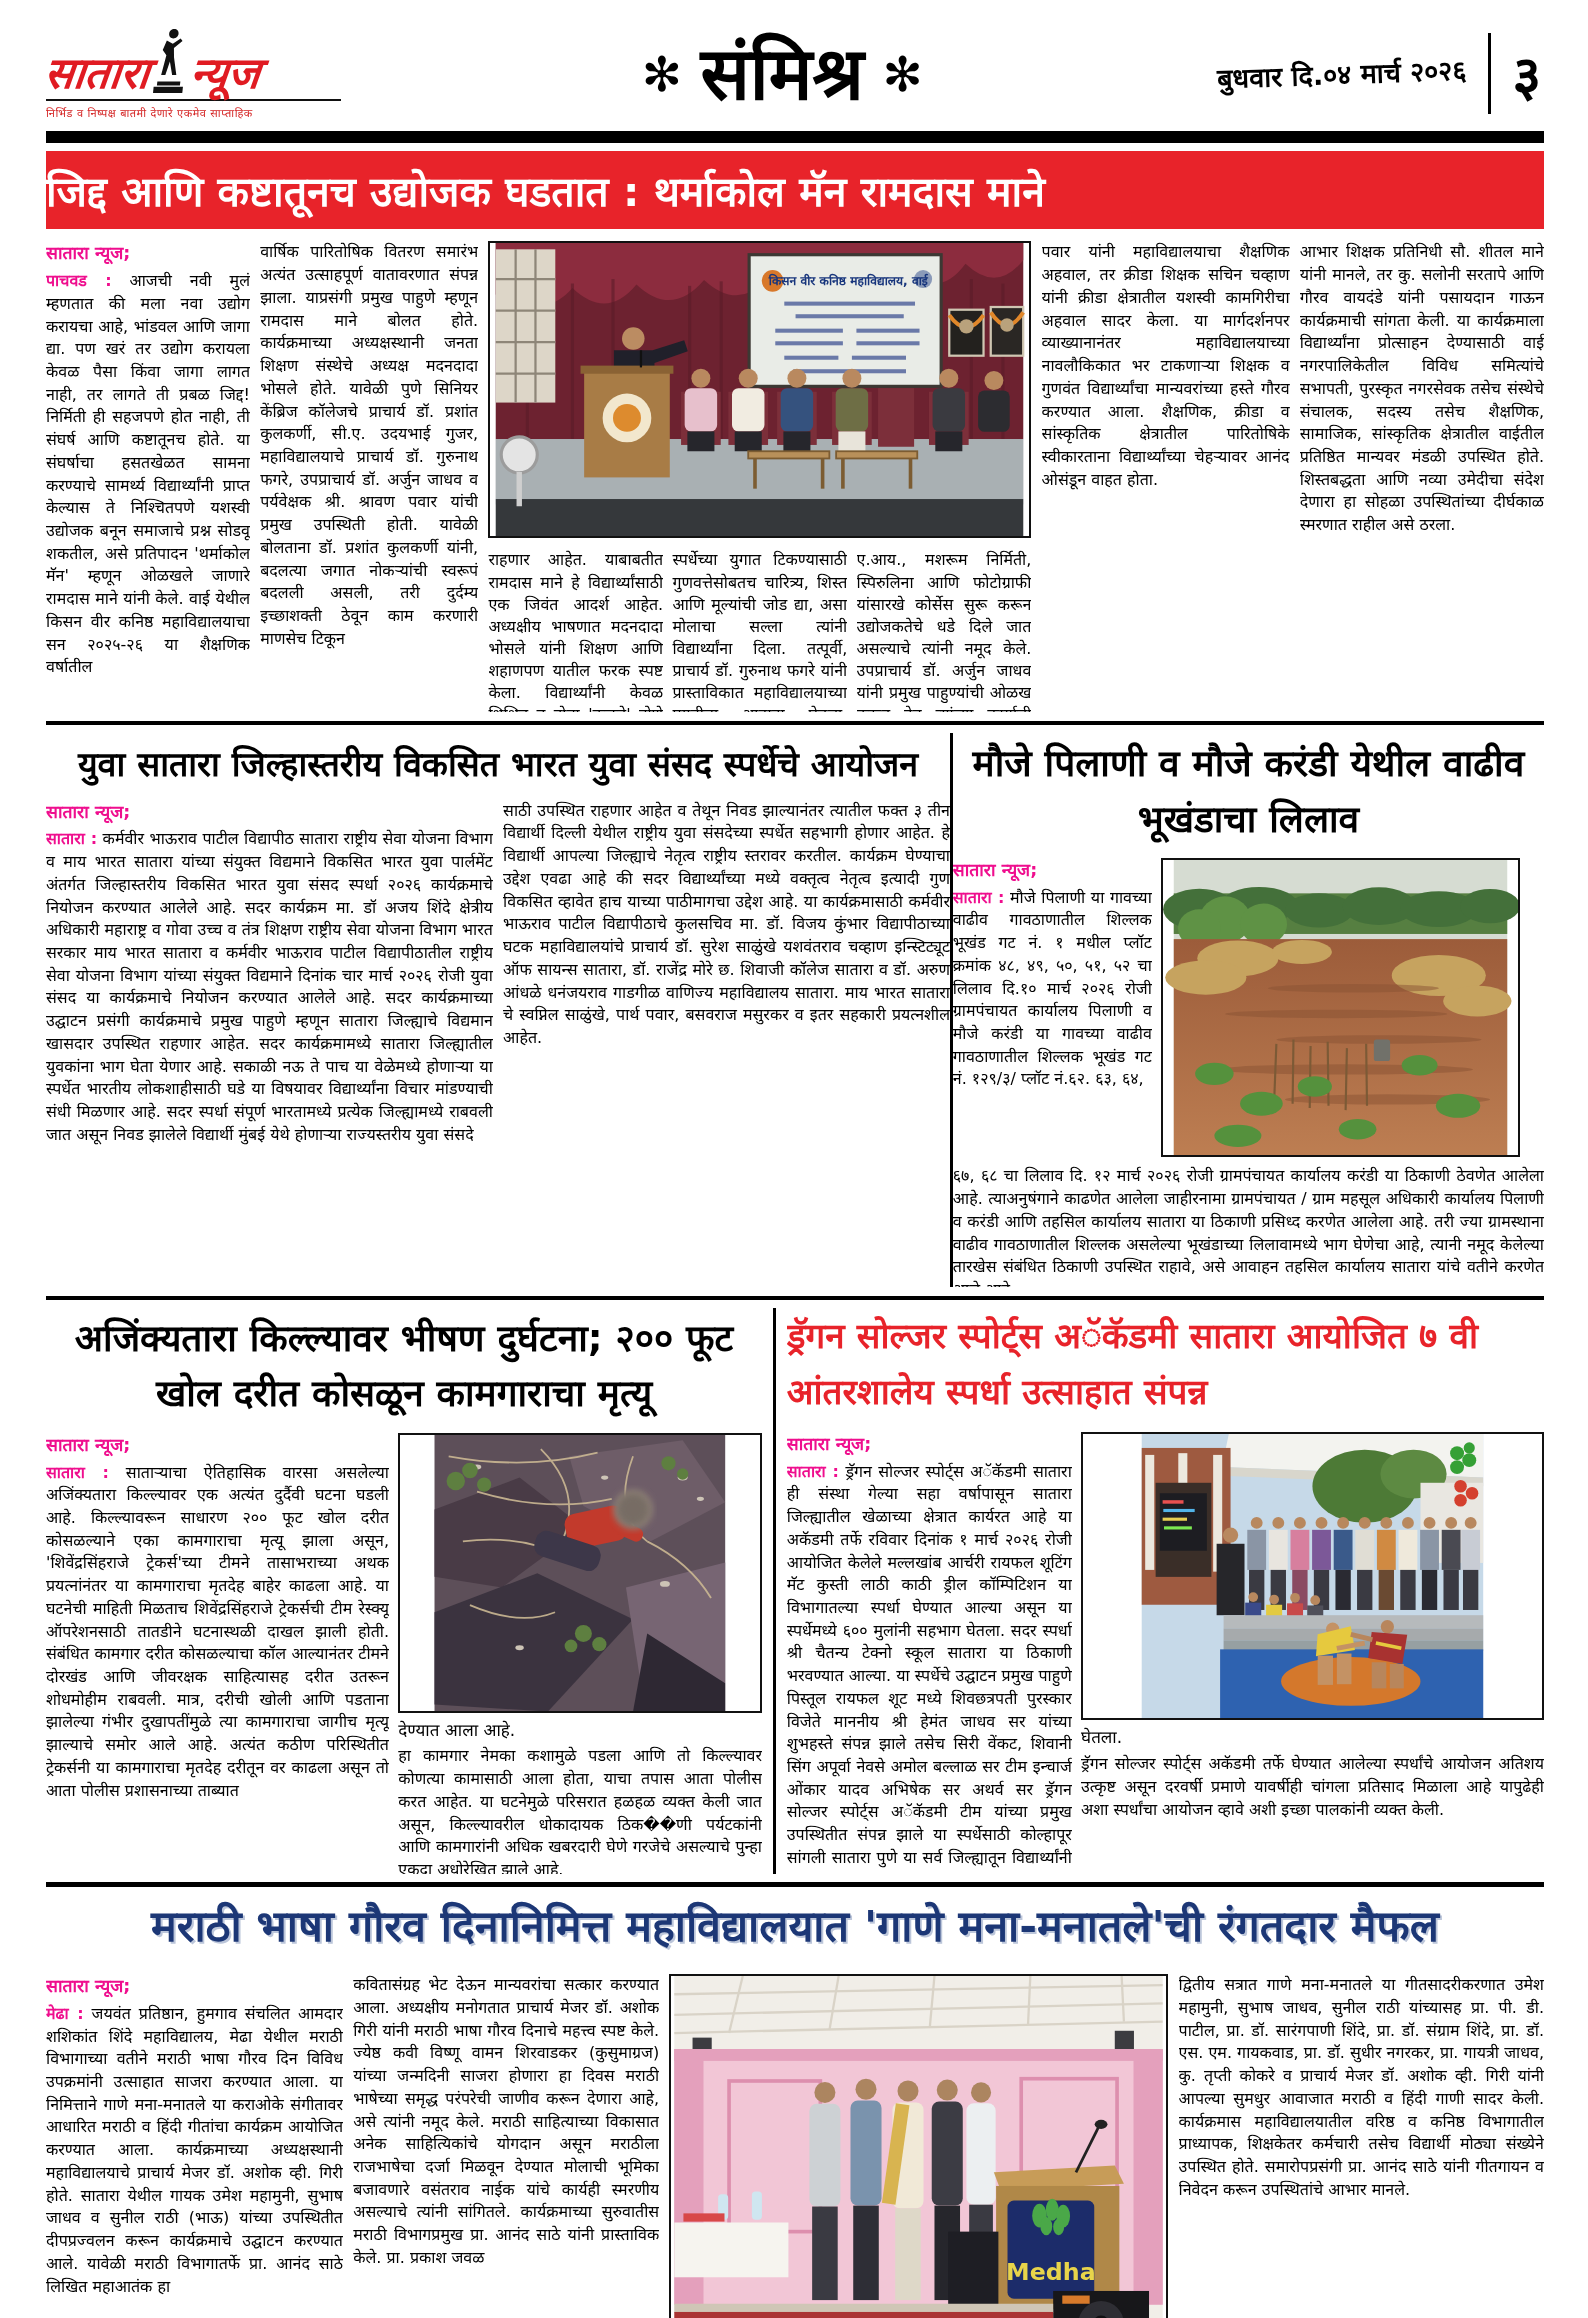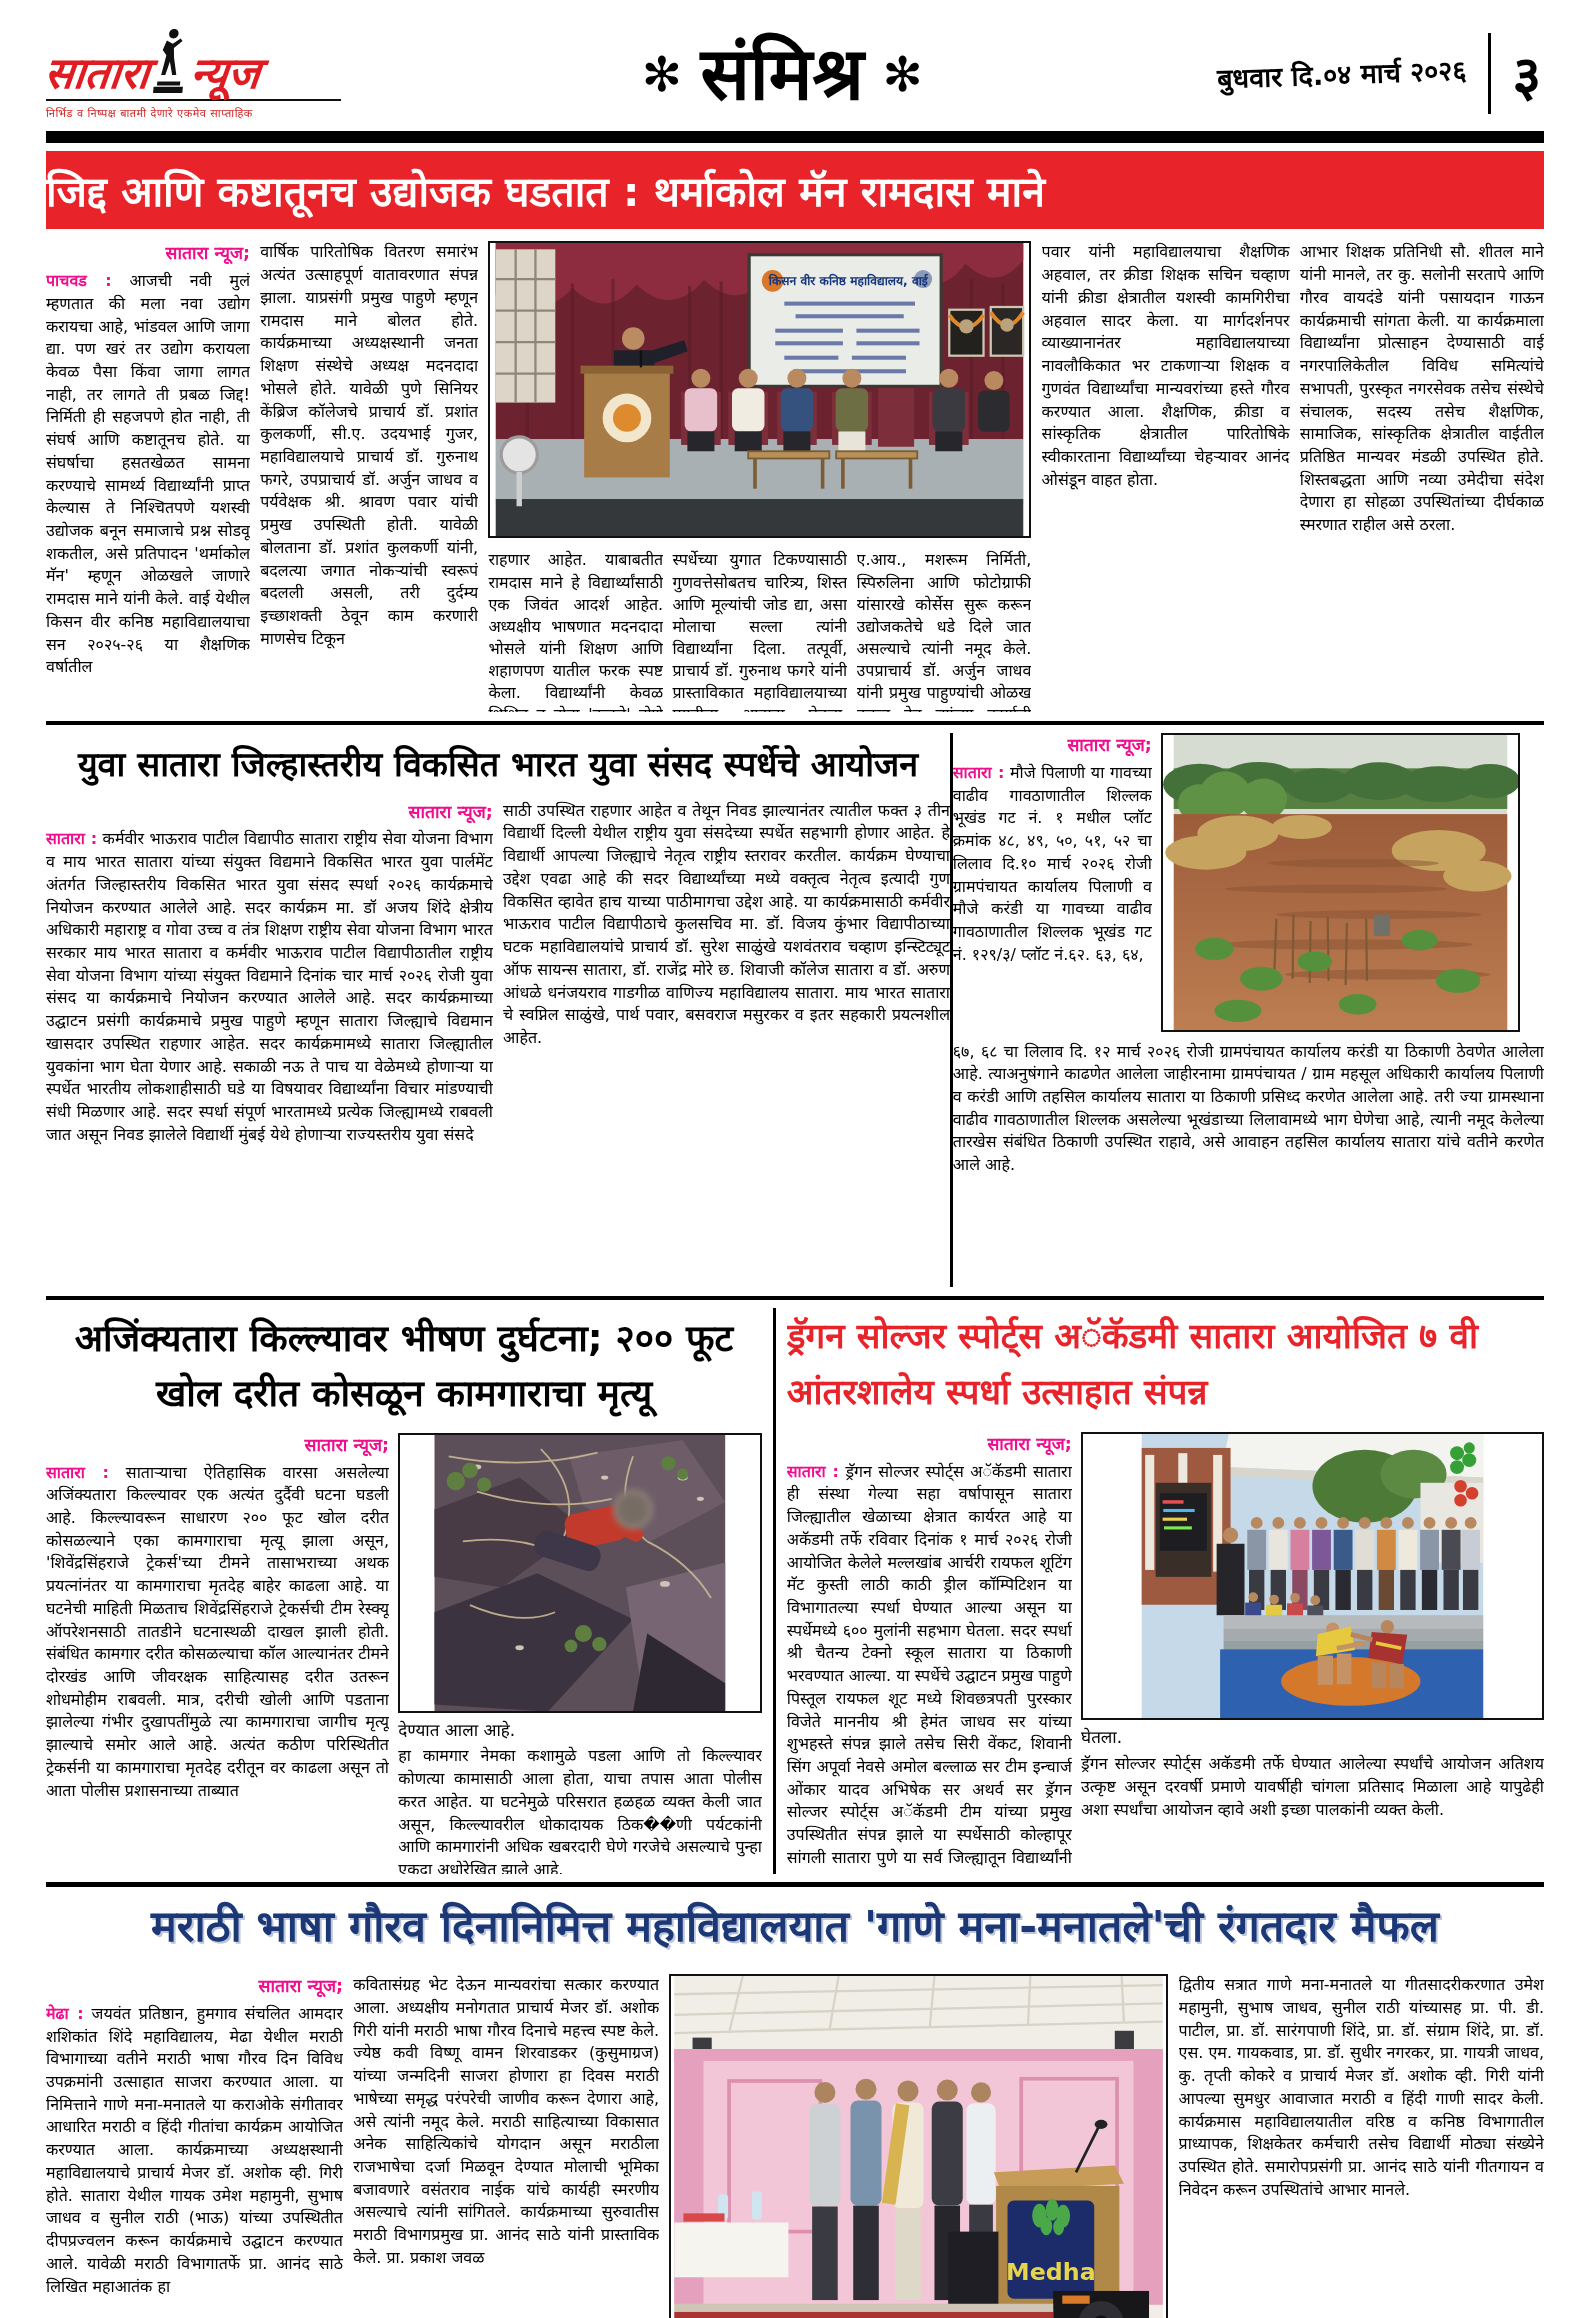--- a/index.html
+++ b/index.html
@@ -22,21 +22,21 @@
   .mast-date{font-size:27px;font-weight:bold;margin-right:16.7px;transform:rotate(-2deg);white-space:nowrap}
   .mast-vrule{width:3.2px;height:81px;background:#000;margin:0 21.3px 0 4.6px}
   .page-number{font-size:55px;font-weight:bold;padding-right:2.8px}
   .rule-thick{height:12px;background:#000}
 
   
   .hsep{height:4.2px;background:#000;margin:8.3px 0}
   .vsep{width:2.8px;background:#000;flex:0 0 auto}
   .cols{display:flex;gap:10.2px}
   .col{font-size:16px;line-height:1.42;text-align:justify;overflow:hidden}
-  .byline-src{color:#ef0e8e;font-weight:bold;font-size:17.6px;margin-bottom:3.7px;text-align:right}
+  .byline-src{color:#ef0e8e;font-weight:bold;font-size:17.6px;margin-bottom:3.7px;text-align:left}
   .loc{color:#ef0e8e;font-weight:bold}
   .caption{font-size:17px;line-height:1.3;overflow:hidden}
   svg.ph{display:block;background:#fff;border:2.8px solid #111}
   h2{font-weight:bold}
   .hl-black1{font-size:34px;text-align:center;white-space:nowrap;overflow:hidden;margin:6.5px 0 14px}
   .hl-black2{font-size:37px;line-height:1.5;text-align:center;margin:2.8px 0 11px}
   .hl-red2{color:#e8232a;font-size:35px;line-height:1.6;text-align:left;margin:0 0 12px}
   .hl-navy{color:#1c3776;font-size:43px;text-align:center;white-space:nowrap;overflow:hidden;
            margin:8.3px 0 20.4px;text-shadow:1.9px 1.9px 0 #bcc6da}
 
@@ -239,20 +239,21 @@
           <div><span class="loc">सातारा :</span>
             <span>कर्मवीर भाऊराव पाटील विद्यापीठ सातारा राष्ट्रीय सेवा योजना विभाग व माय भारत सातारा यांच्या संयुक्त विद्यमाने विकसित भारत युवा पार्लमेंट अंतर्गत जिल्हास्तरीय विकसित भारत युवा संसद स्पर्धा २०२६ कार्यक्रमाचे नियोजन करण्यात आलेले आहे. सदर कार्यक्रम मा. डॉ अजय शिंदे क्षेत्रीय अधिकारी महाराष्ट्र व गोवा उच्च व तंत्र शिक्षण राष्ट्रीय सेवा योजना विभाग भारत सरकार माय भारत सातारा व कर्मवीर भाऊराव पाटील विद्यापीठातील राष्ट्रीय सेवा योजना विभाग यांच्या संयुक्त विद्यमाने दिनांक चार मार्च २०२६ रोजी युवा संसद या कार्यक्रमाचे नियोजन करण्यात आलेले आहे. सदर कार्यक्रमाच्या उद्घाटन प्रसंगी कार्यक्रमाचे प्रमुख पाहुणे म्हणून सातारा जिल्ह्याचे विद्यमान खासदार उपस्थित राहणार आहेत. सदर कार्यक्रमामध्ये सातारा जिल्ह्यातील युवकांना भाग घेता येणार आहे. सकाळी नऊ ते पाच या वेळेमध्ये होणाऱ्या या स्पर्धेत भारतीय लोकशाहीसाठी घडे या विषयावर विद्यार्थ्यांना विचार मांडण्याची संधी मिळणार आहे. सदर स्पर्धा संपूर्ण भारतामध्ये प्रत्येक जिल्ह्यामध्ये राबवली जात असून निवड झालेले विद्यार्थी मुंबई येथे होणाऱ्या राज्यस्तरीय युवा संसदे</span></div>
         </div>
         <div class="col">साठी उपस्थित राहणार आहेत व तेथून निवड झाल्यानंतर त्यातील फक्त ३ तीन विद्यार्थी दिल्ली येथील राष्ट्रीय युवा संसदेच्या स्पर्धेत सहभागी होणार आहेत. हे विद्यार्थी आपल्या जिल्ह्याचे नेतृत्व राष्ट्रीय स्तरावर करतील. कार्यक्रम घेण्याचा उद्देश एवढा आहे की सदर विद्यार्थ्यांच्या मध्ये वक्तृत्व नेतृत्व इत्यादी गुण विकसित व्हावेत हाच याच्या पाठीमागचा उद्देश आहे. या कार्यक्रमासाठी कर्मवीर भाऊराव पाटील विद्यापीठाचे कुलसचिव मा. डॉ. विजय कुंभार विद्यापीठाच्या घटक महाविद्यालयांचे प्राचार्य डॉ. सुरेश साळुंखे यशवंतराव चव्हाण इन्स्टिट्यूट ऑफ सायन्स सातारा, डॉ. राजेंद्र मोरे छ. शिवाजी कॉलेज सातारा व डॉ. अरुण आंधळे धनंजयराव गाडगीळ वाणिज्य महाविद्यालय सातारा. माय भारत सातारा चे स्वप्निल साळुंखे, पार्थ पवार, बसवराज मसुरकर व इतर सहकारी प्रयत्नशील आहेत.</div>
       </div>
     </section>
 
     <div class="vsep"></div>
 
     <section class="r2-right">
+      <h2 class="hl-black2">मौजे पिलाणी व मौजे करंडी येथील वाढीव भूखंडाचा लिलाव</h2>
       <div class="r2r-top">
         <div class="col r2r-side">
           <div class="byline-src">सातारा न्यूज;</div>
           <div><span class="loc">सातारा :</span>
             <span>मौजे पिलाणी या गावच्या वाढीव गावठाणातील शिल्लक भूखंड गट नं. १ मधील प्लॉट क्रमांक ४८, ४९, ५०, ५१, ५२ चा लिलाव दि.१० मार्च २०२६ रोजी ग्रामपंचायत कार्यालय पिलाणी व मौजे करंडी या गावच्या वाढीव गावठाणातील शिल्लक भूखंड गट नं. १२९/३/ प्लॉट नं.६२. ६३, ६४,</span></div>
         </div>
         <svg class="ph" viewBox="0 0 780 690">
           <defs>
               <linearGradient id="soil" x1="0" y1="0" x2="0" y2="1">
                 <stop offset="0" stop-color="#9c5c3a"></stop>

